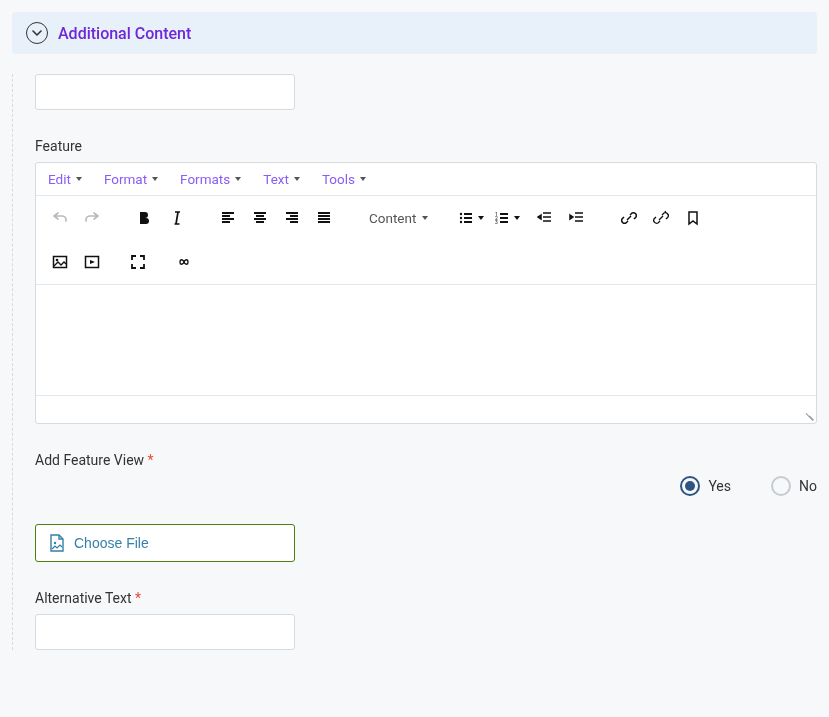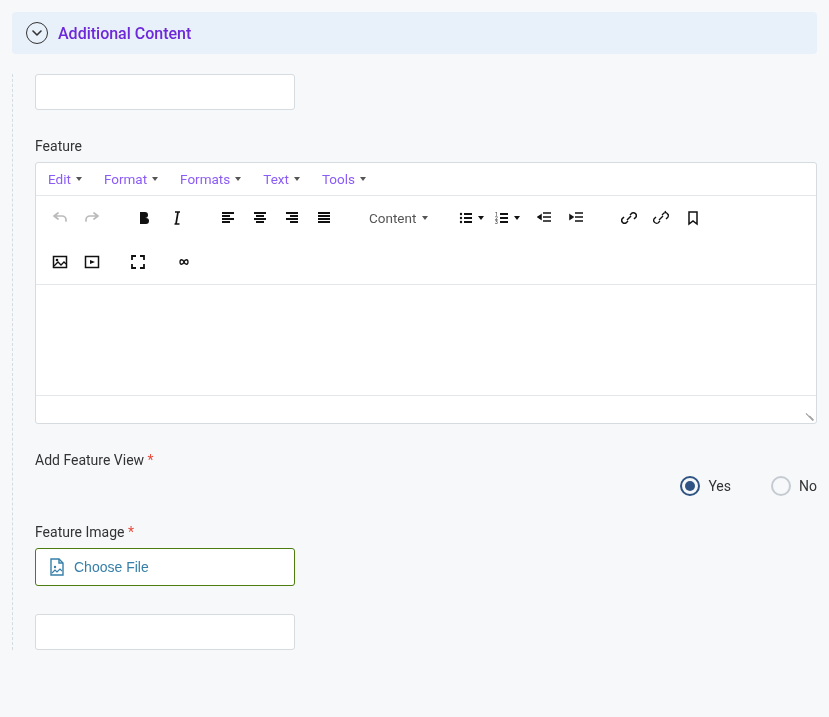--- a/index.html
+++ b/index.html
@@ -411,29 +411,29 @@
         <span>Yes</span>
       </div>
       <div class="radio-option">
         <span class="radio-circle"></span>
         <span>No</span>
       </div>
     </div>
   </div>
 
   <div class="form-group">
-    <label class="form-label"><span>Feature Image</span> <span class="required">*</span></label>
     <button class="file-btn">
       <svg viewBox="0 0 18 18">
           <path d="M3 1 H11 L15 5 V17 H3 Z" stroke="#367fa9" stroke-width="1.4" fill="none"></path>
           <path d="M11 1 V5 H15" stroke="#367fa9" stroke-width="1.4" fill="none"></path>
           <circle cx="7" cy="9" r="1.2" fill="#367fa9"></circle>
           <path d="M4 15 L7 12 L9 14 L12 11 L14 13" stroke="#367fa9" stroke-width="1.2" fill="none"></path>
         </svg>
       <span>Choose File</span>
     </button>
   </div>
 
   <div class="form-group" style="margin-bottom: 10px;">
+    <label class="form-label"><span>Alternative Text</span> <span class="required">*</span></label>
     <input type="text" class="text-input" value="" style="">
   </div>
 
 </div>
 
 </body></html>

